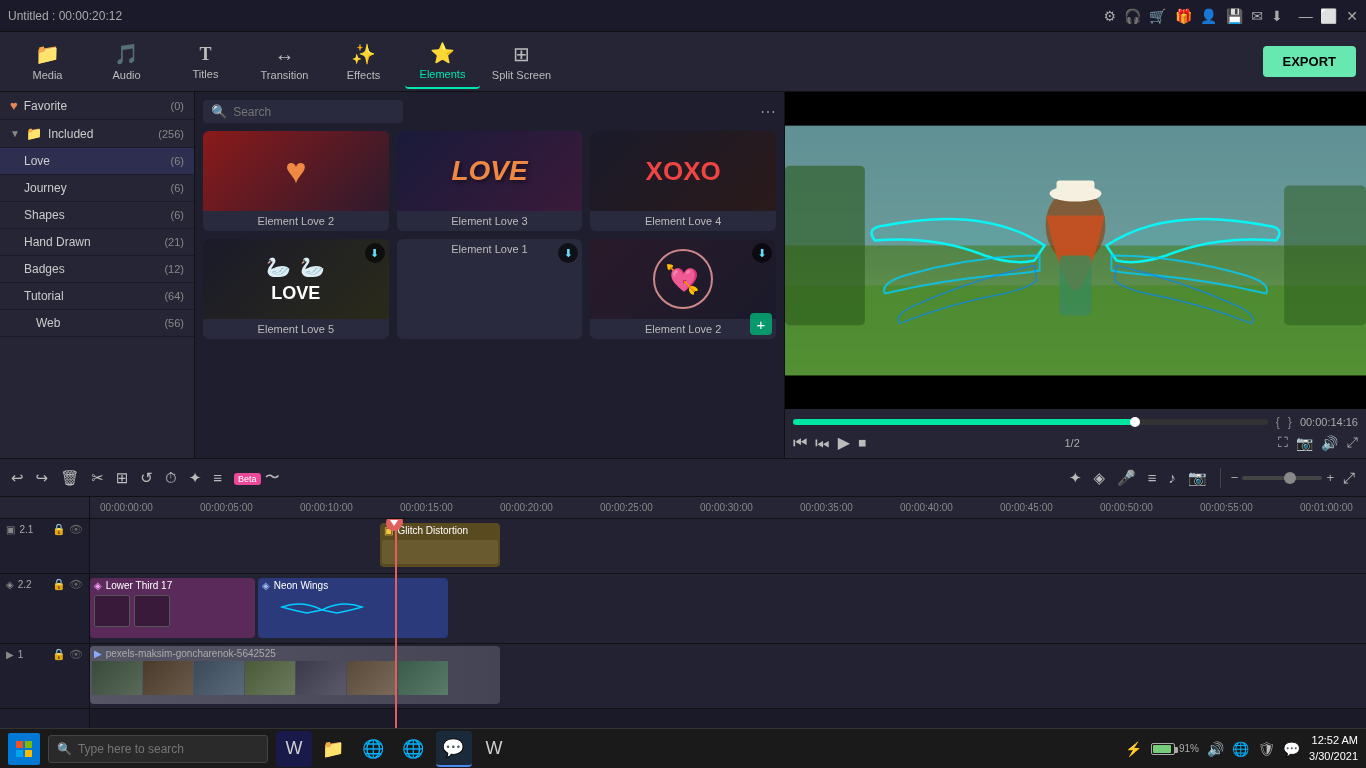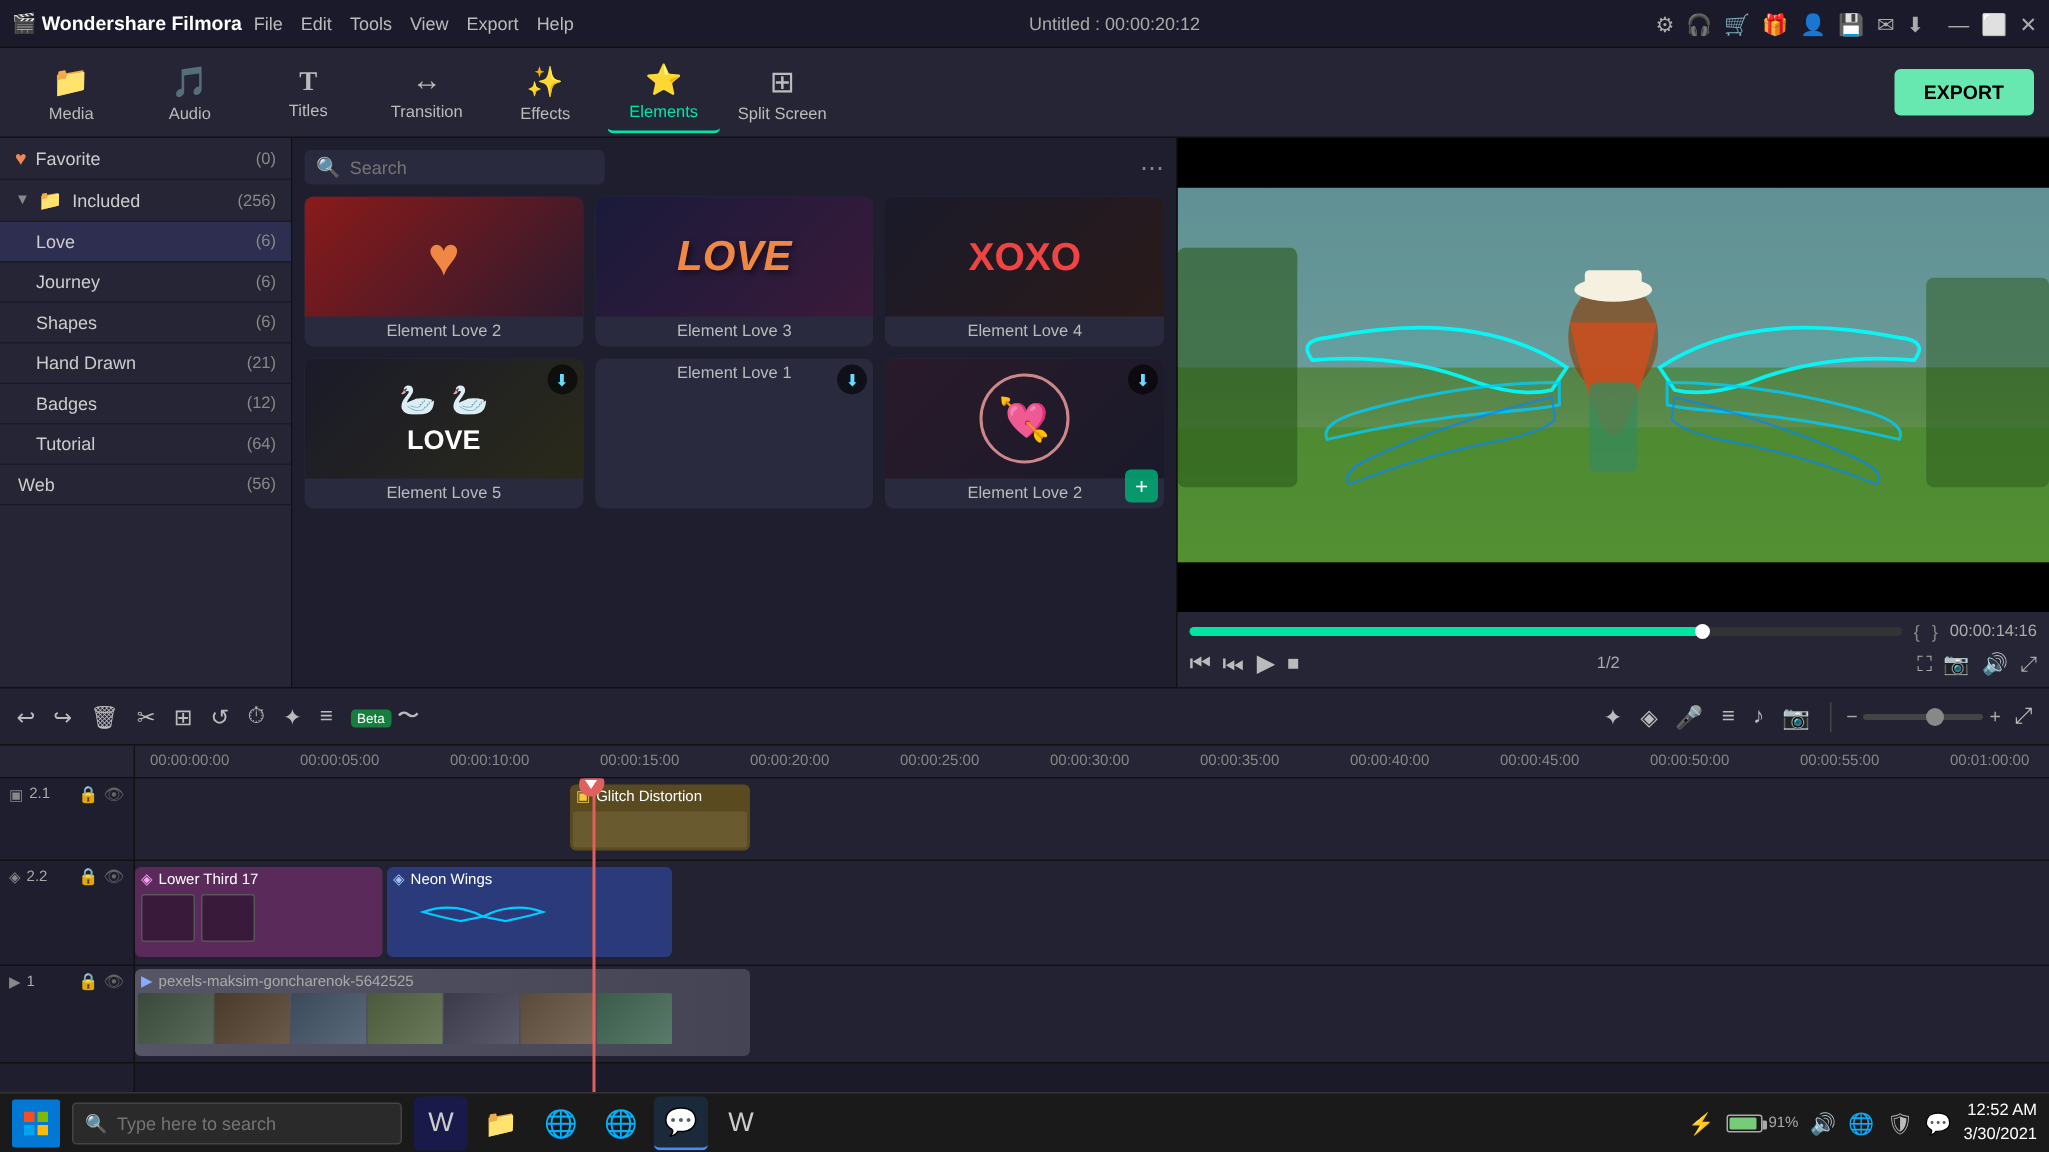--- a/index.html
+++ b/index.html
@@ -62,21 +62,21 @@
     .playback-btns span { cursor: pointer; font-size: 16px; color: #bbb; }
     .time-display { color: #aaa; font-size: 11px; }
     .preview-right-controls { display: flex; align-items: center; gap: 8px; color: #aaa; font-size: 14px; }
     .preview-right-controls span { cursor: pointer; }
 
     
     #timeline { height: 310px; background: #1a1a28; border-top: 1px solid #111; display: flex; flex-direction: column; }
     #timeline-toolbar { display: flex; align-items: center; background: #222232; height: 38px; padding: 0 8px; gap: 6px; border-bottom: 1px solid #111; }
     .tl-btn { color: #bbb; font-size: 15px; cursor: pointer; padding: 3px; border-radius: 3px; }
     .tl-separator { width: 1px; height: 20px; background: #444; margin: 0 4px; }
-    .beta-badge { background: #15803d; color: #fff; font-size: 9px; padding: 1px 4px; border-radius: 3px; }
+    .beta-badge { background: #ec4899; color: #fff; font-size: 9px; padding: 1px 4px; border-radius: 3px; }
     .tl-right { margin-left: auto; display: flex; align-items: center; gap: 6px; }
     .zoom-control { display: flex; align-items: center; gap: 4px; color: #aaa; font-size: 13px; }
     .zoom-slider { width: 80px; height: 4px; background: #444; border-radius: 2px; position: relative; }
     .zoom-thumb { position: absolute; top: 50%; left: 60%; transform: translate(-50%, -50%); width: 12px; height: 12px; background: #888; border-radius: 50%; cursor: pointer; }
 
     #timeline-body { display: flex; flex: 1; overflow: hidden; }
     #timeline-ruler-area { flex: 1; display: flex; flex-direction: column; overflow: hidden; }
     #timeline-ruler { height: 22px; background: #252535; display: flex; align-items: center; padding: 0 4px; overflow: hidden; border-bottom: 1px solid #111; font-size: 10px; color: #888; gap: 0; position: relative; }
     #timeline-tracks { flex: 1; position: relative; overflow: hidden; }
     .track-row { height: 55px; display: flex; position: relative; border-bottom: 1px solid #111; }
@@ -126,34 +126,20 @@
     .love-text { color: #e84; font-size: 28px; font-weight: bold; font-style: italic; text-shadow: 2px 2px 4px rgba(0,0,0,0.5); }
     .xoxo-text { color: #e44; font-size: 26px; font-weight: bold; }
     .soulmates-text { color: #fff; font-size: 16px; font-style: italic; }
     .love5-text { color: #fff; font-size: 18px; font-weight: bold; }
     .cupid-circle { width: 60px; height: 60px; border: 2px solid #c88; border-radius: 50%; display: flex; align-items: center; justify-content: center; font-size: 28px; color: #c88; }
   </style>
 </head>
 <body>
 
 <div id="titlebar">
-  <div class="left">
-    <span class="logo">
-      <span>🎬</span>
-      <span>Wondershare Filmora</span>
-    </span>
-    <div class="menu-items">
-      <span>File</span>
-      <span>Edit</span>
-      <span>Tools</span>
-      <span>View</span>
-      <span>Export</span>
-      <span>Help</span>
-    </div>
-  </div>
   <div class="center">Untitled : 00:00:20:12</div>
   <div class="right">
     <div class="win-ctrl">
       <span>⚙</span>
       <span>🎧</span>
       <span>🛒</span>
       <span>🎁</span>
       <span>👤</span>
       <span>💾</span>
       <span>✉</span>
@@ -261,21 +247,21 @@
     </div>
     <div class="panel-section">
       <div class="panel-row" style="padding-left:24px;">
         <div class="label">
           <span>Tutorial</span>
         </div>
         <span class="count">(64)</span>
       </div>
     </div>
     <div class="panel-section">
-      <div class="panel-row" style="padding-left:12px;justify-content:space-between;">
+      <div class="panel-row" style="padding-left:36px;justify-content:space-between;">
         <div class="label">
           <span>Web</span>
         </div>
         <span class="count">(56)</span>
       </div>
     </div>
   </div>
 
   <div id="content">
     <div class="content-header">

